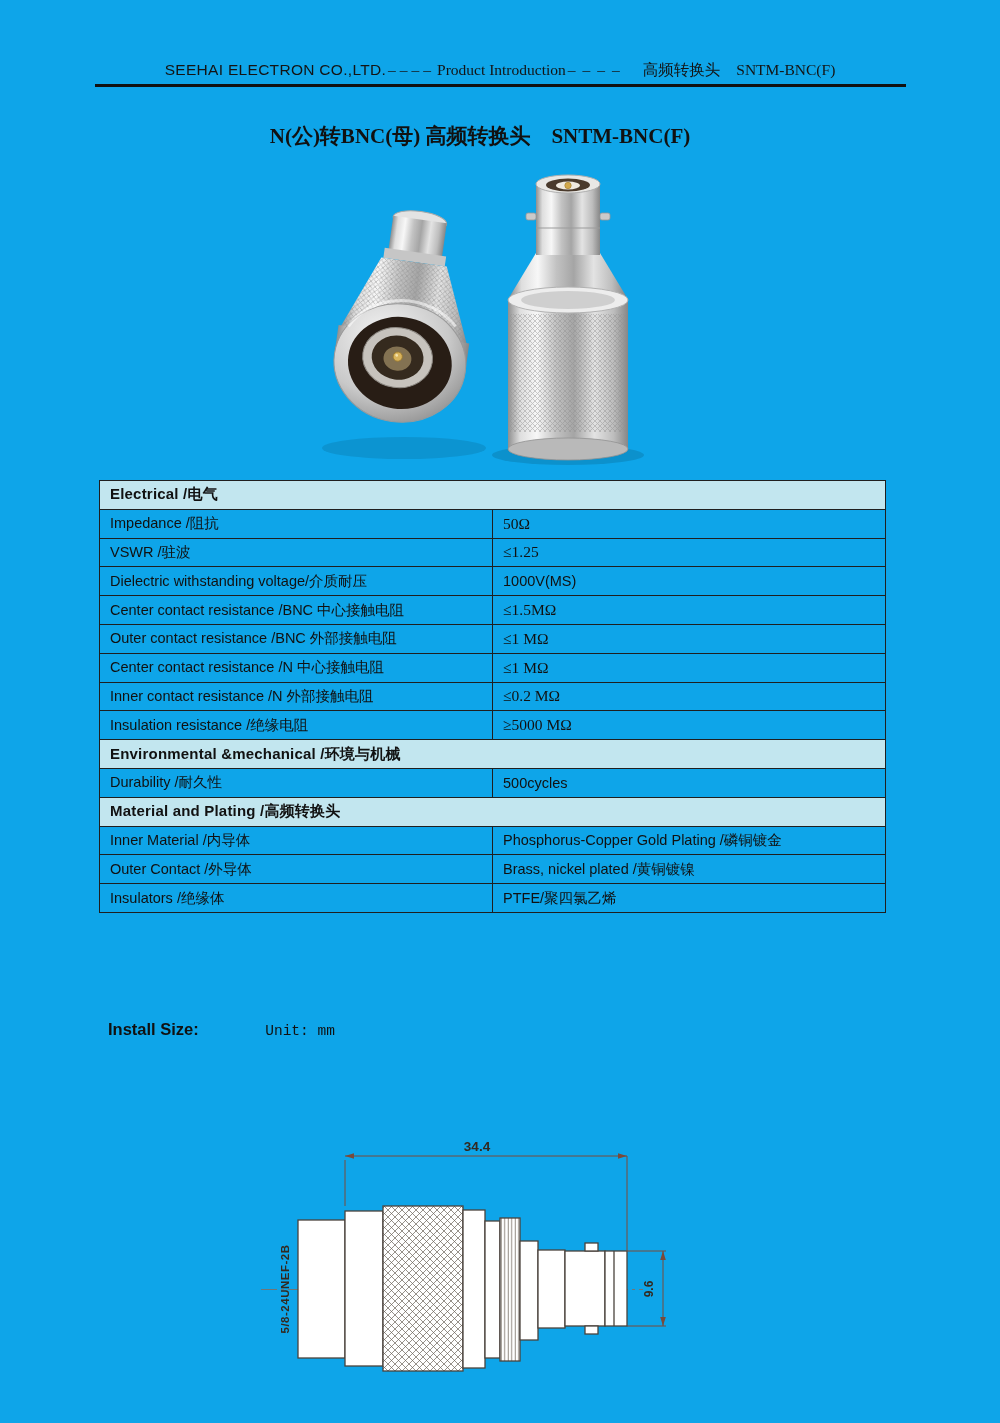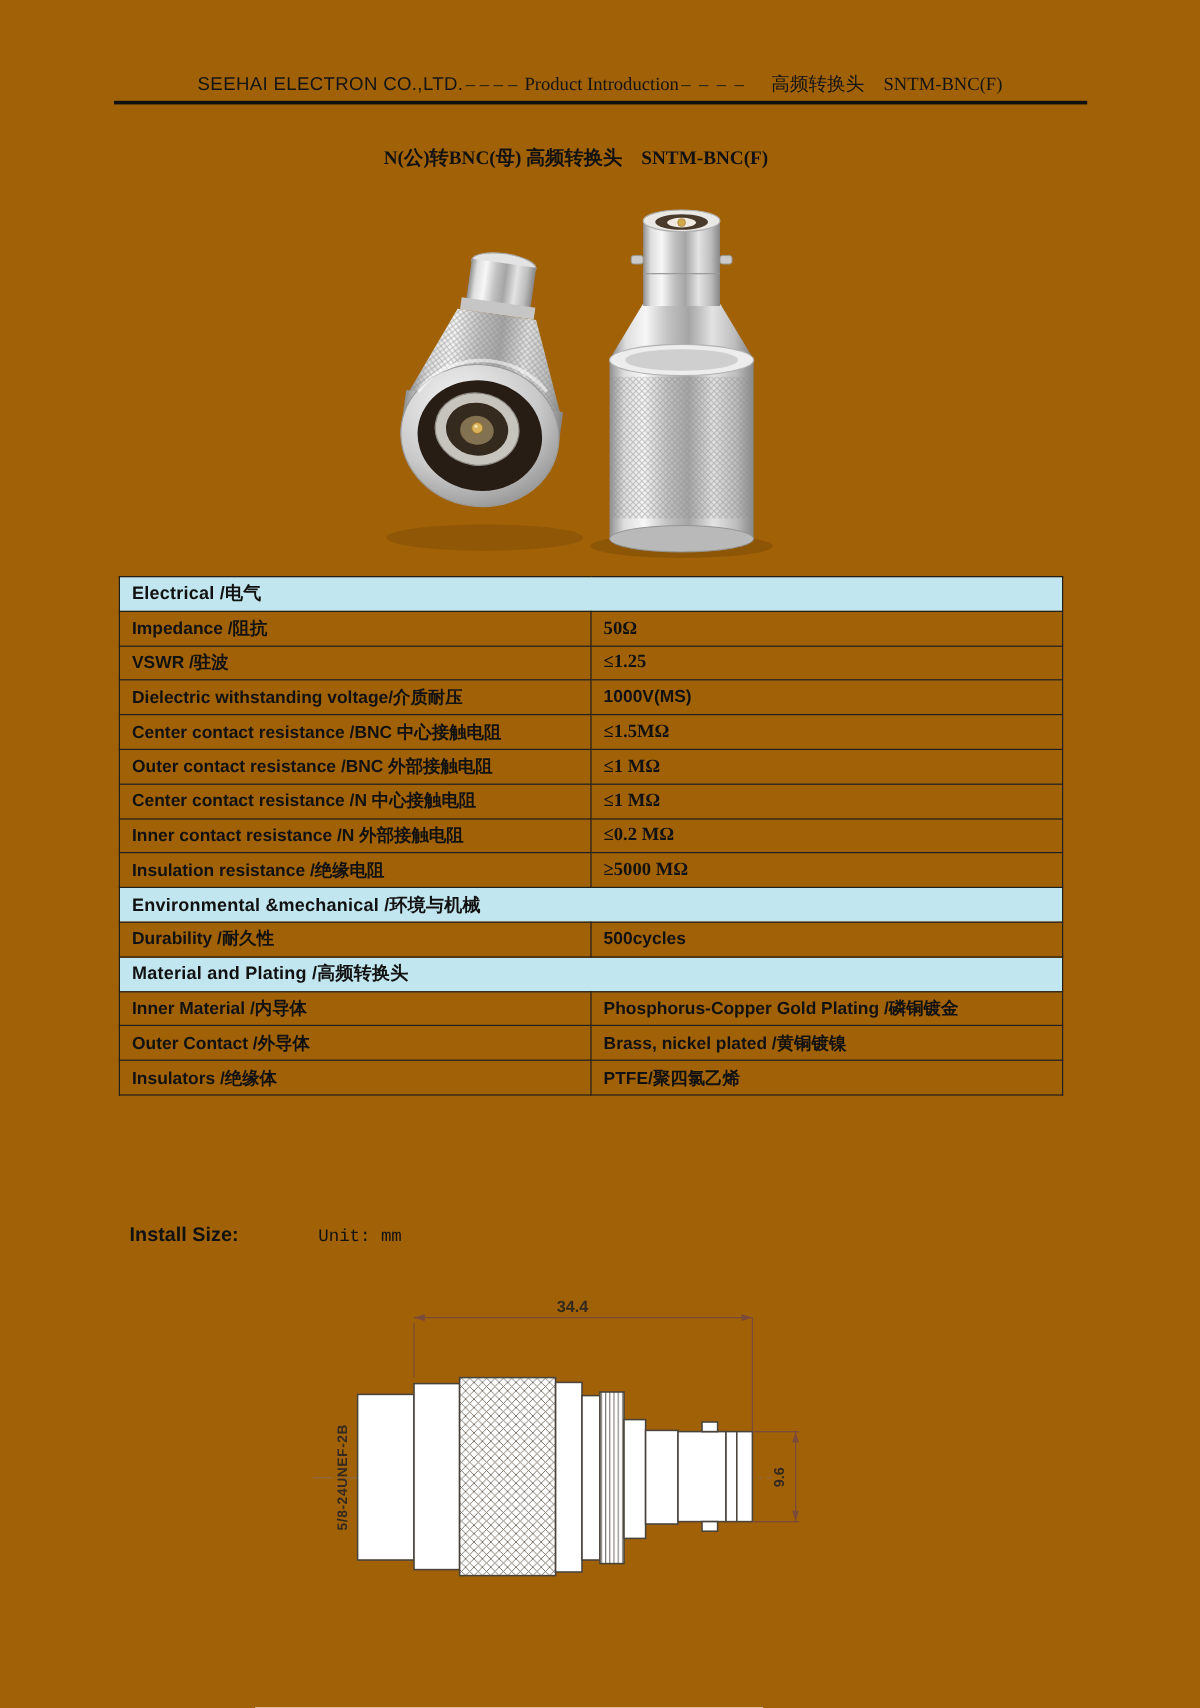--- a/index.html
+++ b/index.html
@@ -1,55 +1,55 @@
 <!DOCTYPE html>
 <html><head>
 <meta charset="utf-8">
 <style>
   html,body{margin:0;padding:0;background:#ffffff;}
-  .page{position:relative;width:1000px;height:1423px;background:#a16207;overflow:hidden;
+  .page{position:relative;width:1000px;height:1423px;background:#0ea5e9;overflow:hidden;
         font-family:"Liberation Sans",sans-serif;color:#1a1a1a;}
 
   
   .hdr{position:absolute;left:95px;top:60px;width:810px;text-align:center;white-space:nowrap;
        font-size:15.5px;color:#141414;}
   .hdr .co{font-family:"Liberation Sans",sans-serif;letter-spacing:.3px;}
   .hdr .sep{font-family:"Liberation Serif",serif;letter-spacing:4px;margin:0 2px;}
   .hdr .sep2{letter-spacing:7px;}
   .hdr .doc{font-family:"Liberation Serif",serif;}
   .hdr .cn{font-family:"Liberation Serif",serif;margin-left:14px;}
   .hdr .model{font-family:"Liberation Serif",serif;margin-left:16px;}
   .hdr-rule{position:absolute;left:95px;top:84px;width:811px;height:3px;background:#111;}
 
   
   .title{position:absolute;left:0;top:122px;width:960px;text-align:center;
-         font-family:"Liberation Serif",serif;font-weight:bold;font-size:16px;color:#111;
+         font-family:"Liberation Serif",serif;font-weight:bold;font-size:21px;color:#111;
          white-space:pre;}
 
   
   .photo{position:absolute;left:300px;top:156px;width:410px;height:314px;}
 
   
   table.spec{position:absolute;left:99px;top:480px;width:787px;border-collapse:collapse;
              table-layout:fixed;}
   table.spec td{border:1.6px solid #1f1f1f;height:27.8px;padding:0 0 0 10px;vertical-align:middle;
-                font-size:14.5px;color:#111;overflow:hidden;white-space:nowrap;font-weight:bold;}
+                font-size:14.5px;color:#111;overflow:hidden;white-space:nowrap;}
   table.spec td.c1{width:393px;}
   table.spec td.c2{width:394px;}
   table.spec tr.sect td{background:#c2e6ef;font-weight:bold;font-size:15px;letter-spacing:.2px;}
   table.spec td.serif{font-family:"Liberation Serif",serif;font-size:15.5px;}
 
   
   .install{position:absolute;left:108px;top:1020px;white-space:nowrap;}
   .install .is{font-size:16.5px;font-weight:bold;color:#111;}
   .install .unit{font-family:"Liberation Mono","DejaVu Sans Mono",monospace;font-size:14.5px;
                  margin-left:62px;color:#111;}
 
   
-  .drawing{position:absolute;left:255px;top:1075px;width:420px;height:250px;}
+  .drawing{position:absolute;left:255px;top:1133px;width:420px;height:250px;}
   .dtext{font-family:"Liberation Sans",sans-serif;fill:#33291f;}
 </style>
 </head>
 <body>
 
 <div class="page">
 
   <div class="hdr">
     <span class="co">SEEHAI ELECTRON CO.,LTD.</span><span class="sep">––––</span><span class="doc">Product Introduction</span><span class="sep sep2">––––</span><span class="cn">高频转换头</span><span class="model">SNTM-BNC(F)</span>
   </div>

